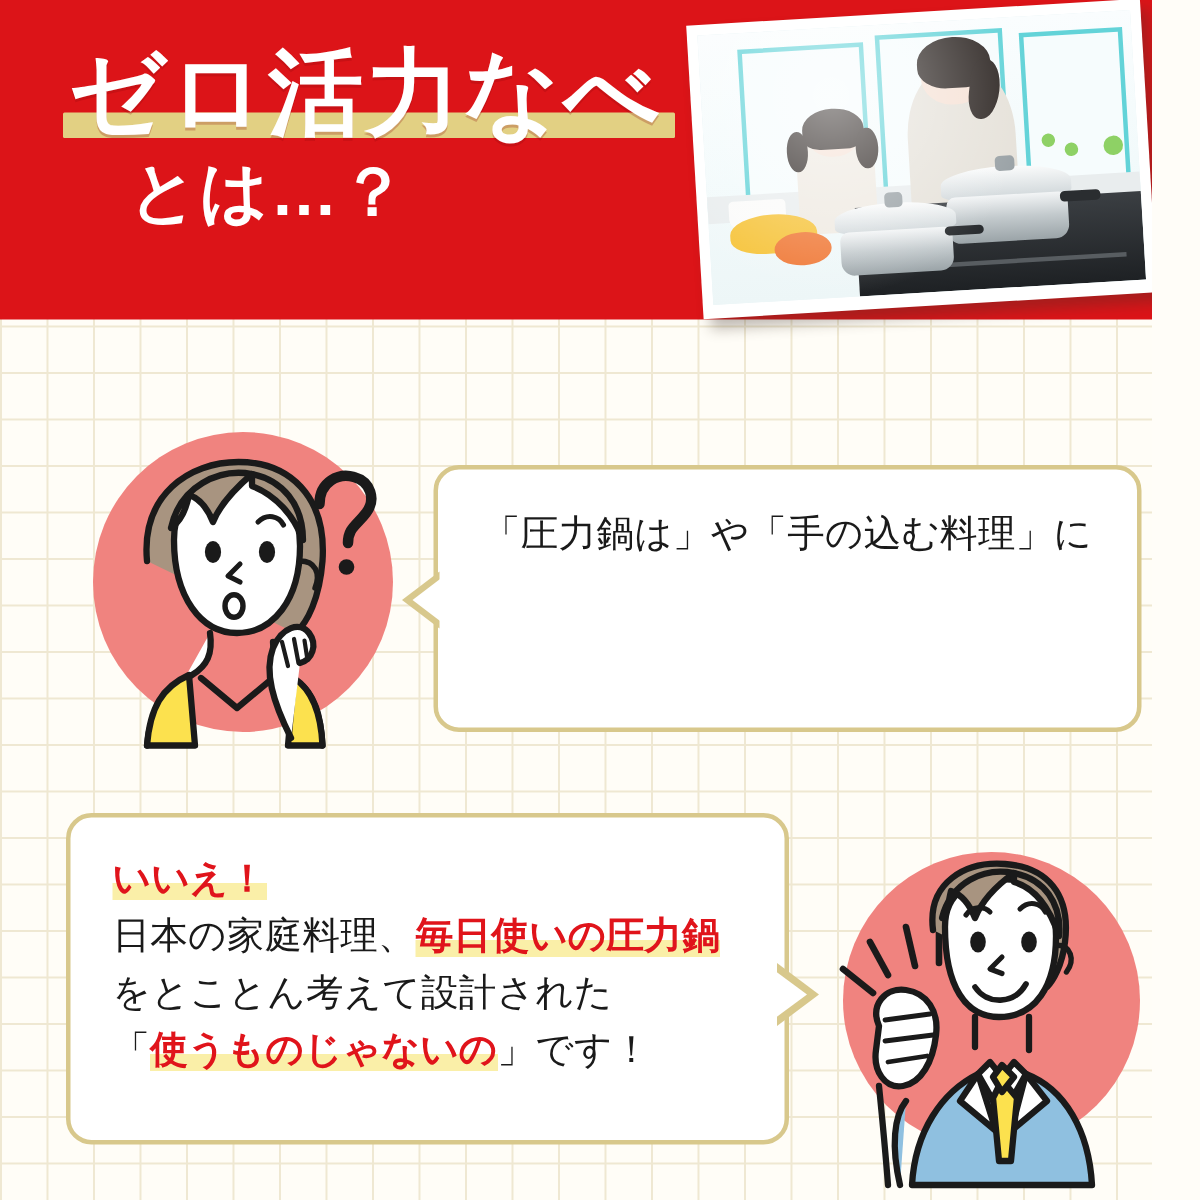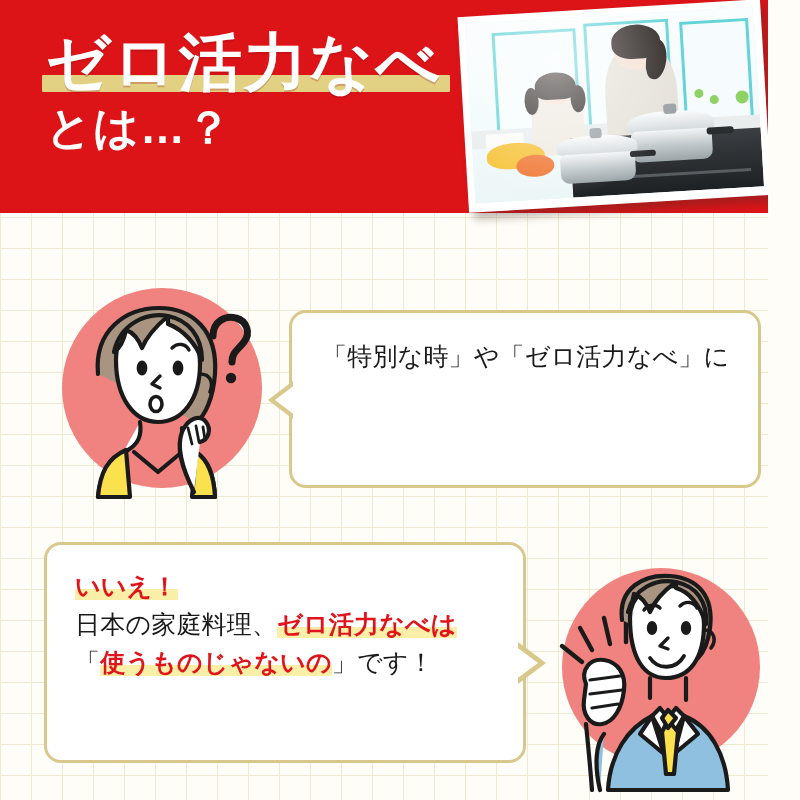--- a/index.html
+++ b/index.html
@@ -34,21 +34,21 @@
   }
   .title-main{
     position:relative;z-index:2;
     font-size:63px;line-height:1.08;font-weight:bold;color:#FFFFFF;
     letter-spacing:2px;white-space:nowrap;
     text-shadow:0 2px 0 rgba(140,8,10,.25);
   }
   .title-sub{
     margin-top:7px;
     font-size:45px;line-height:1.1;font-weight:bold;color:#FFFFFF;
-    letter-spacing:1px;white-space:nowrap;
+    letter-spacing:1px;white-space:nowrap;margin-left:40px;
   }
 
   
   .photo-frame{
     position:absolute;left:463px;top:8px;width:303px;height:196px;
     background:#FFFFFF;padding:7px 7px 9px 7px;box-sizing:border-box;
     transform:rotate(-3.4deg);
     box-shadow:5px 7px 9px rgba(60,50,40,.33);
     z-index:8;
   }
@@ -270,34 +270,35 @@
                  C196 68, 190 70, 190 80"></path>
         <circle cx="189" cy="96" r="5.2" fill="#1A1A1A" stroke="none"></circle>
       </g>
     </svg>
   </div>
 
   <div class="tail tail-left-outer"></div>
   <div class="tail tail-left-inner"></div>
   <div id="bubble1" class="bubble">
     <div class="btext">
-      <div>「特別な時」や「ゼロ活力なべ」に</div>
+      <div>「圧力鍋は」や「手の込む料理」に</div>
     </div>
   </div>
 
   <div class="tail tail-right-outer"></div>
   <div class="tail tail-right-inner"></div>
   <div id="bubble2" class="bubble">
     <div class="btext">
       <div>
         <span class="red hl">いいえ！</span>
       </div>
       <div>
-        <span>日本の家庭料理、</span><span class="red hl">ゼロ活力なべは</span>
-      </div>
+        <span>日本の家庭料理、</span><span class="red hl">毎日使いの圧力鍋</span>
+      </div>
+      <div>をとことん考えて設計された</div>
       <div>
         <span>「</span><span class="red hl">使うものじゃないの</span><span>」です！</span>
       </div>
     </div>
   </div>
 
   <div id="man" class="char">
     <div class="disc"></div>
     <svg width="240" height="232" viewBox="0 0 240 232">
       <g fill="none" stroke="#1A1A1A" stroke-width="4.2" stroke-linecap="round" stroke-linejoin="round">

